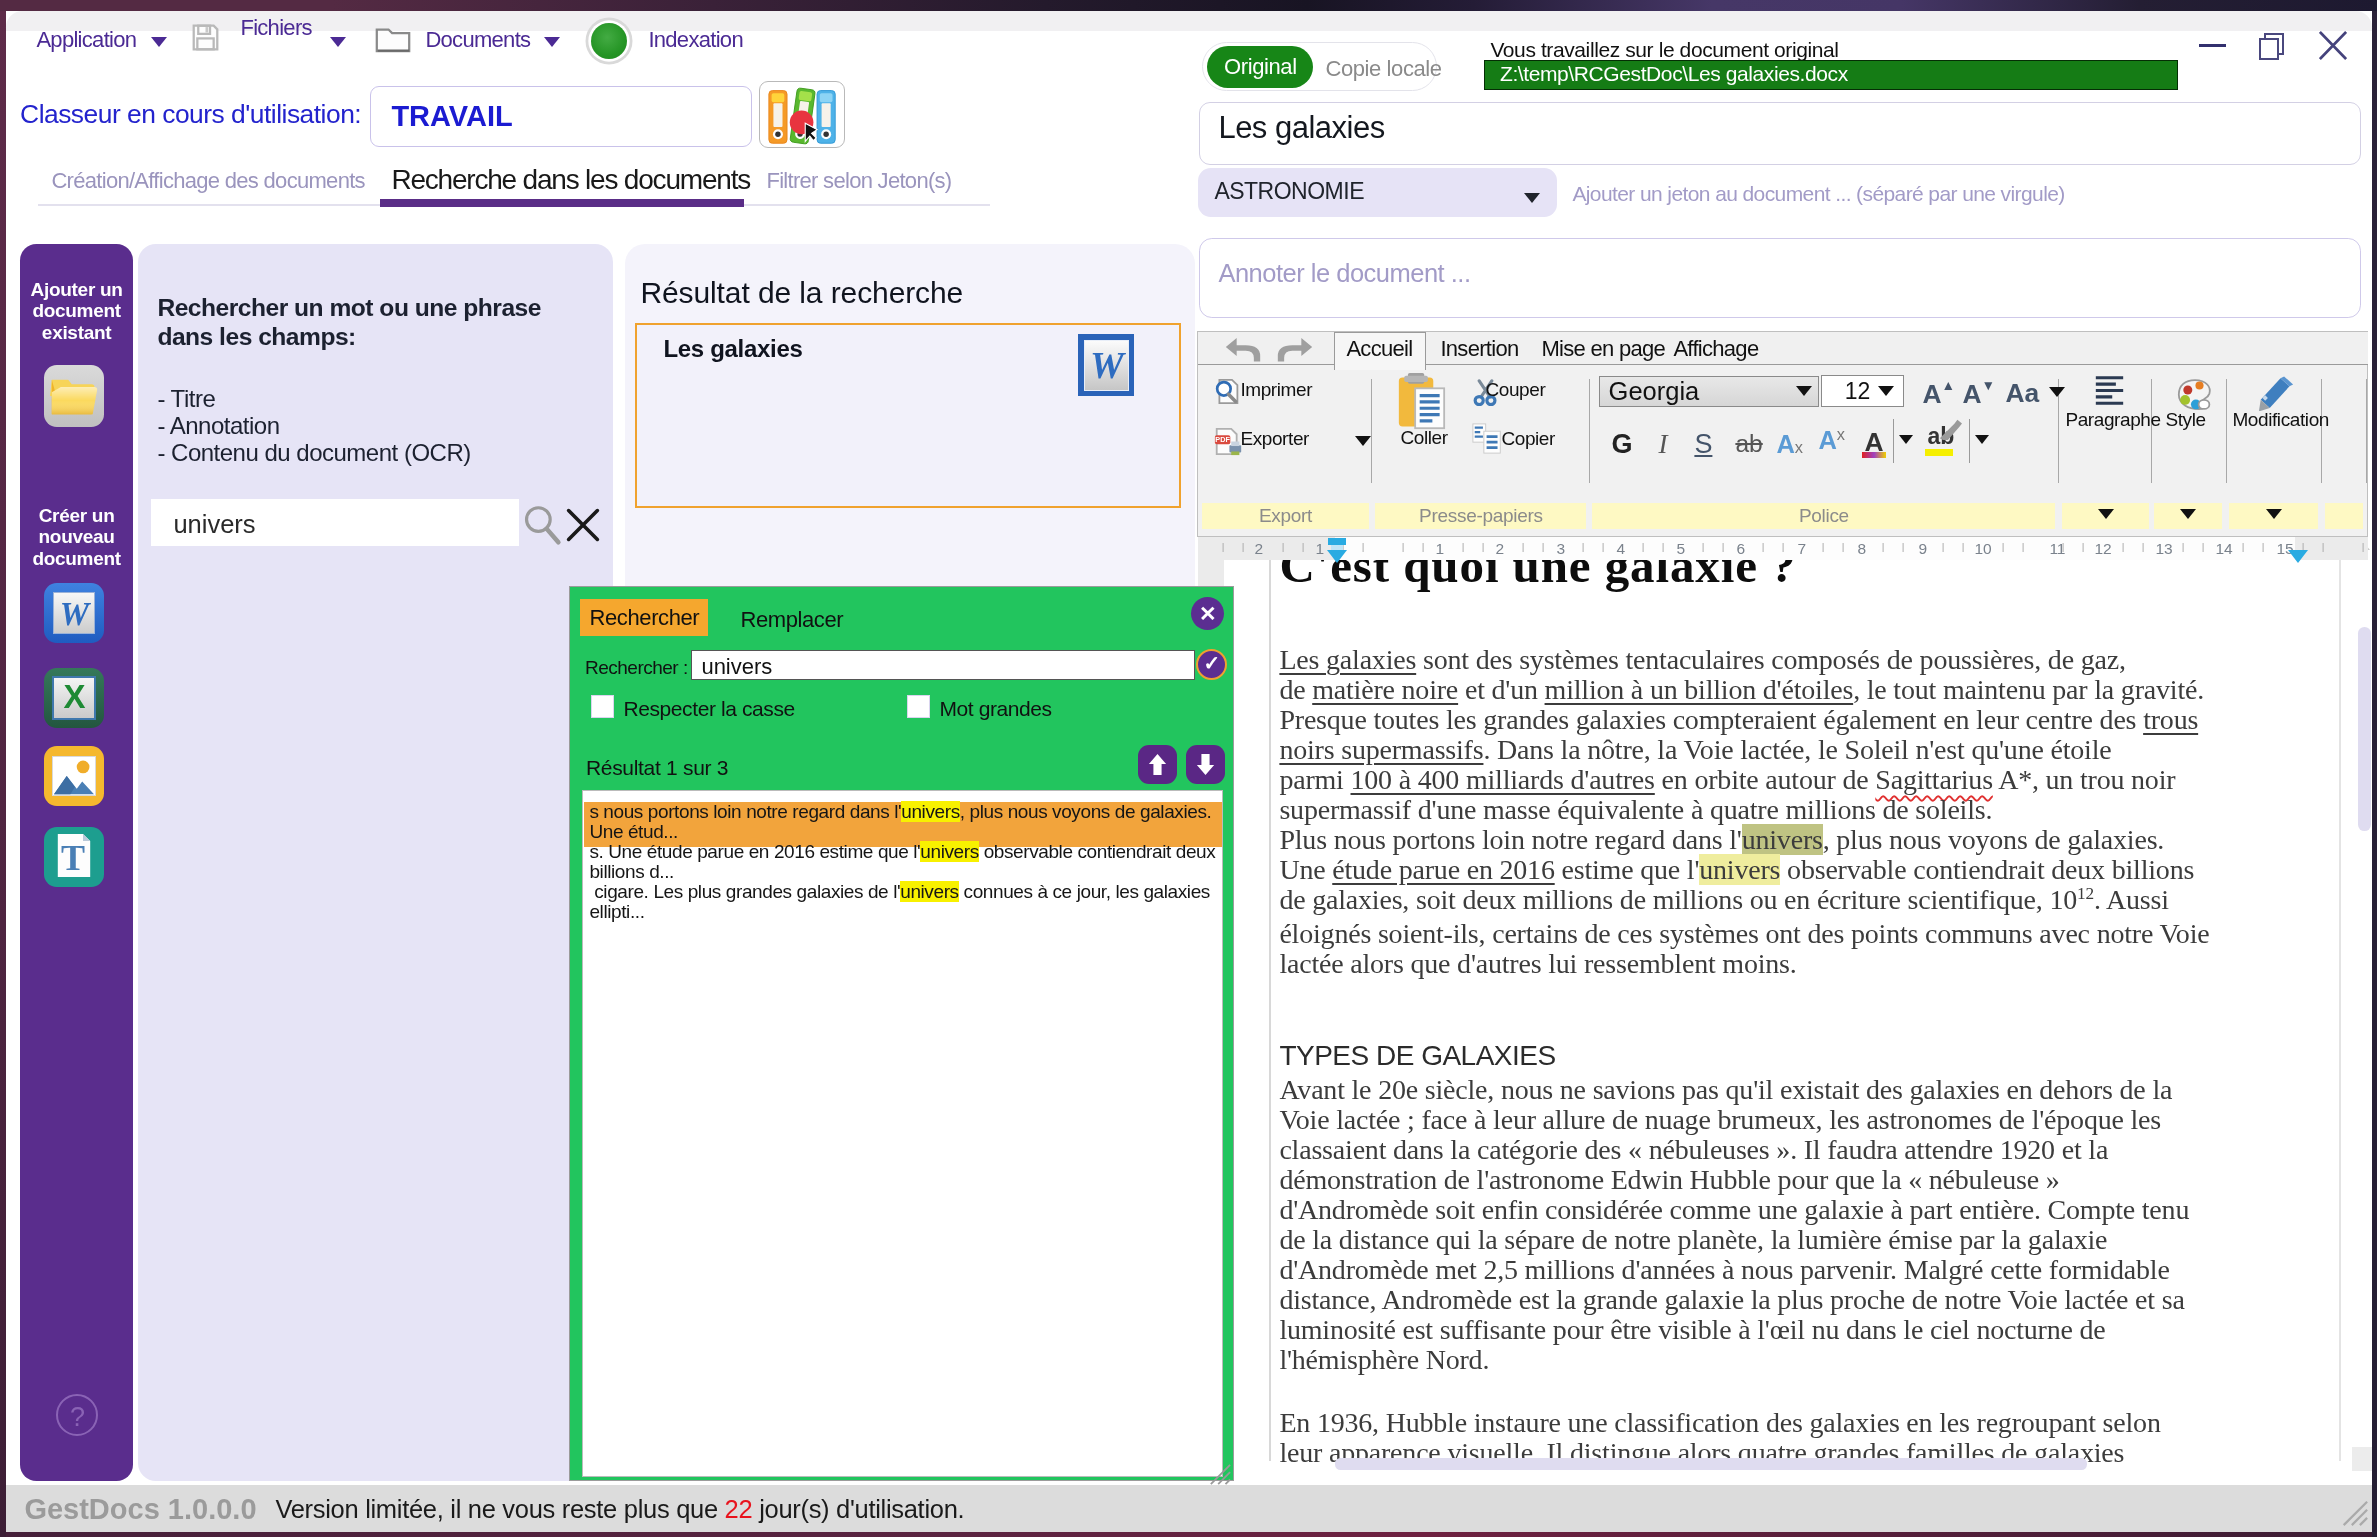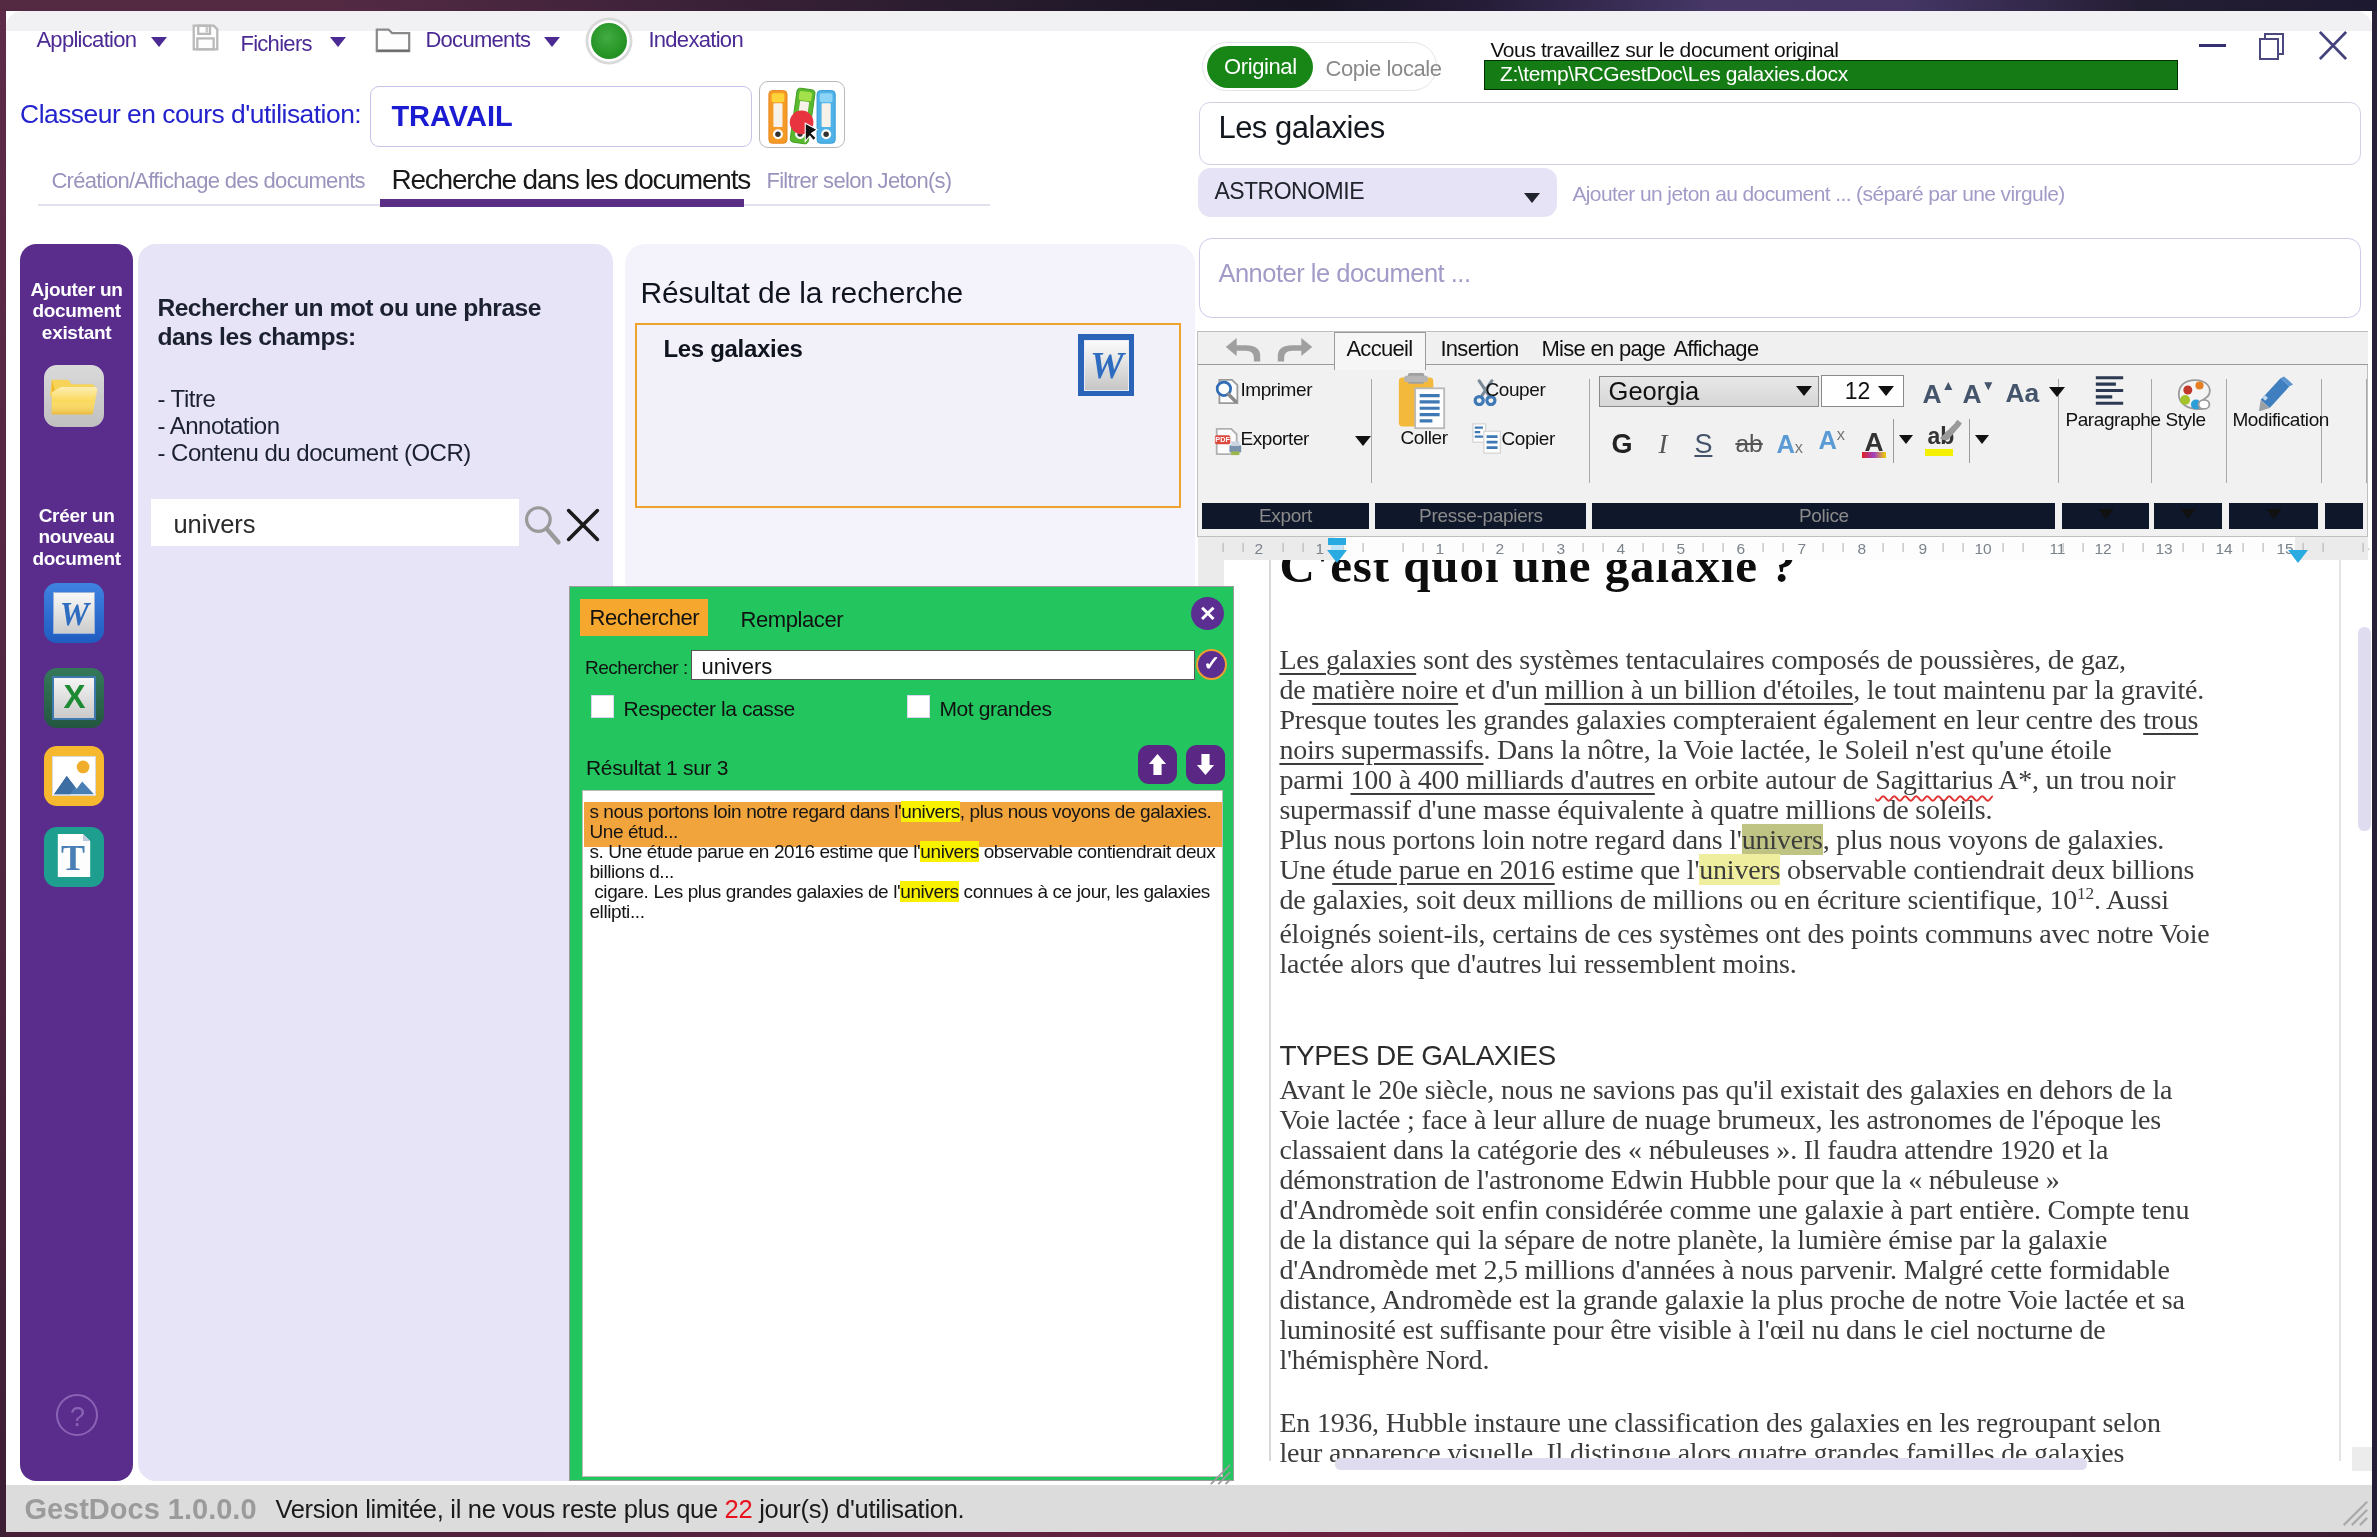--- a/index.html
+++ b/index.html
@@ -54,21 +54,21 @@
 #astroTxt { left:1208px; top:167px; font-size:23px; color:#20242c; letter-spacing:-0.5px; }
 #jetonTxt { left:1566px; top:171px; font-size:21px; color:#a29bc7; letter-spacing:-0.6px; }
 #annoterBox { left:1193px; top:227px; width:1162px; height:80px; background:#fff; border:1.8px solid #cfc9ea; border-radius:12.8px; }
 #annoterTxt { left:1212px; top:248px; font-size:25.5px; color:#a29bc7; letter-spacing:-0.5px; }
 
 #ribbon { left:1191px; top:320px; width:1171px; height:206px; background:#f1f1f1; border:0.9px solid #bfbfbf; }
 .rtab { font-size:22px; color:#111; letter-spacing:-0.7px; }
 #accueilTab { left:136px; top:0px; width:92px; height:38px; background:#f6f6f6; border:0.9px solid #9a9a9a; border-bottom:none; }
 .sep { background:#a8a8a8; width:0.9px; top:47px; height:104px; }
 .icontxt { font-size:19px; color:#111; letter-spacing:-0.4px; }
-.grouplbl { top:171px; height:26.4px; background:#0f172a; color:#8b8b8b; font-size:19px; text-align:center; line-height:26.4px; letter-spacing:-0.3px; }
+.grouplbl { top:171px; height:26.4px; background:#fef9c3; color:#8b8b8b; font-size:19px; text-align:center; line-height:26.4px; letter-spacing:-0.3px; }
 
 #rulerWrap { left:1192px; top:526px; width:1170px; height:23px; background:#ebebeb; }
 #rulerWhite { left:137px; top:0; width:960px; height:23px; background:#fdfdfd; }
 
 .doc { font-family:"Liberation Serif", serif; color:#3c3c3c; }
 
 #dialog { left:563px; top:575px; width:665px; height:895px; background:#22c55e; border:1.8px solid #9b9b9b; }
 
 #statusbar { left:0px; top:1474px; width:2366px; height:47px; background:#dcdcdc; }
 #statusName { left:18px; top:1482px; font-size:29px; font-weight:bold; color:#9b9b9b; }
@@ -88,21 +88,21 @@
   <div class="abs" id="topstrip"></div>
 
   <div class="abs menutext" style="left:30px; top:15.5px;">Application</div>
   <div class="abs menucaret" style="left:145px; top:25.5px;"></div>
   <svg class="abs" style="left:185px; top:12px;" width="29" height="29" viewBox="0 0 32 32">
       <path d="M3 3 h22 l4 4 v22 h-26 z" fill="#fdfdfd" stroke="#b9b9b9" stroke-width="2.5"></path>
       <rect x="8" y="3" width="13" height="9" fill="none" stroke="#b9b9b9" stroke-width="2.5"></rect>
       <rect x="16" y="4.5" width="3" height="6" fill="#c9c9c9"></rect>
       <rect x="7" y="17" width="18" height="12" fill="none" stroke="#b9b9b9" stroke-width="2.5"></rect>
     </svg>
-  <div class="abs menutext" style="left:234px; top:20px;">Fichiers</div>
+  <div class="abs menutext" style="left:234px; top:4px;">Fichiers</div>
   <div class="abs menucaret" style="left:324px; top:25.5px;"></div>
   <svg class="abs" style="left:369px; top:12.8px;" width="36" height="29" viewBox="0 0 40 32">
       <path d="M2 6 h13 l4 4 h19 v20 h-36 z" fill="#fdfdfd" stroke="#8a8a8a" stroke-width="2.5"></path>
       <path d="M3 29.5 h35" stroke="#6a6a6a" stroke-width="2.5"></path>
     </svg>
   <div class="abs menutext" style="left:419px; top:15.5px;text-align:right;">Documents</div>
   <div class="abs menucaret" style="left:538px; top:25.5px;"></div>
   <div class="abs" id="greenCircle" style="left:585px; top:12px; width:36px; height:36px; border-radius:50%; background:radial-gradient(circle at 45% 40%, #43ab43, #259525 60%, #1d871d); box-shadow:0 0 0 2.7px #fff, 0 0 0 5.5px #d9d9d9;"></div>
   <div class="abs menutext" style="left:642px; top:15.5px;">Indexation</div>
 

